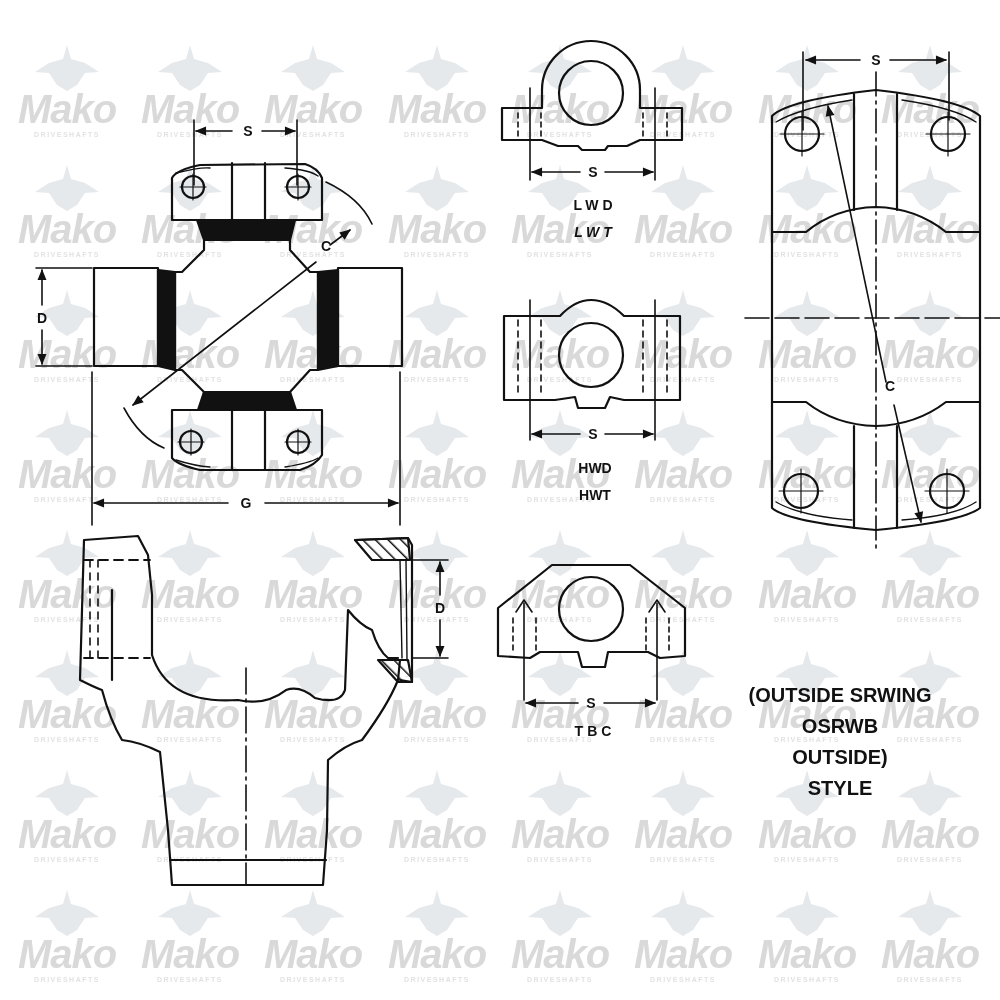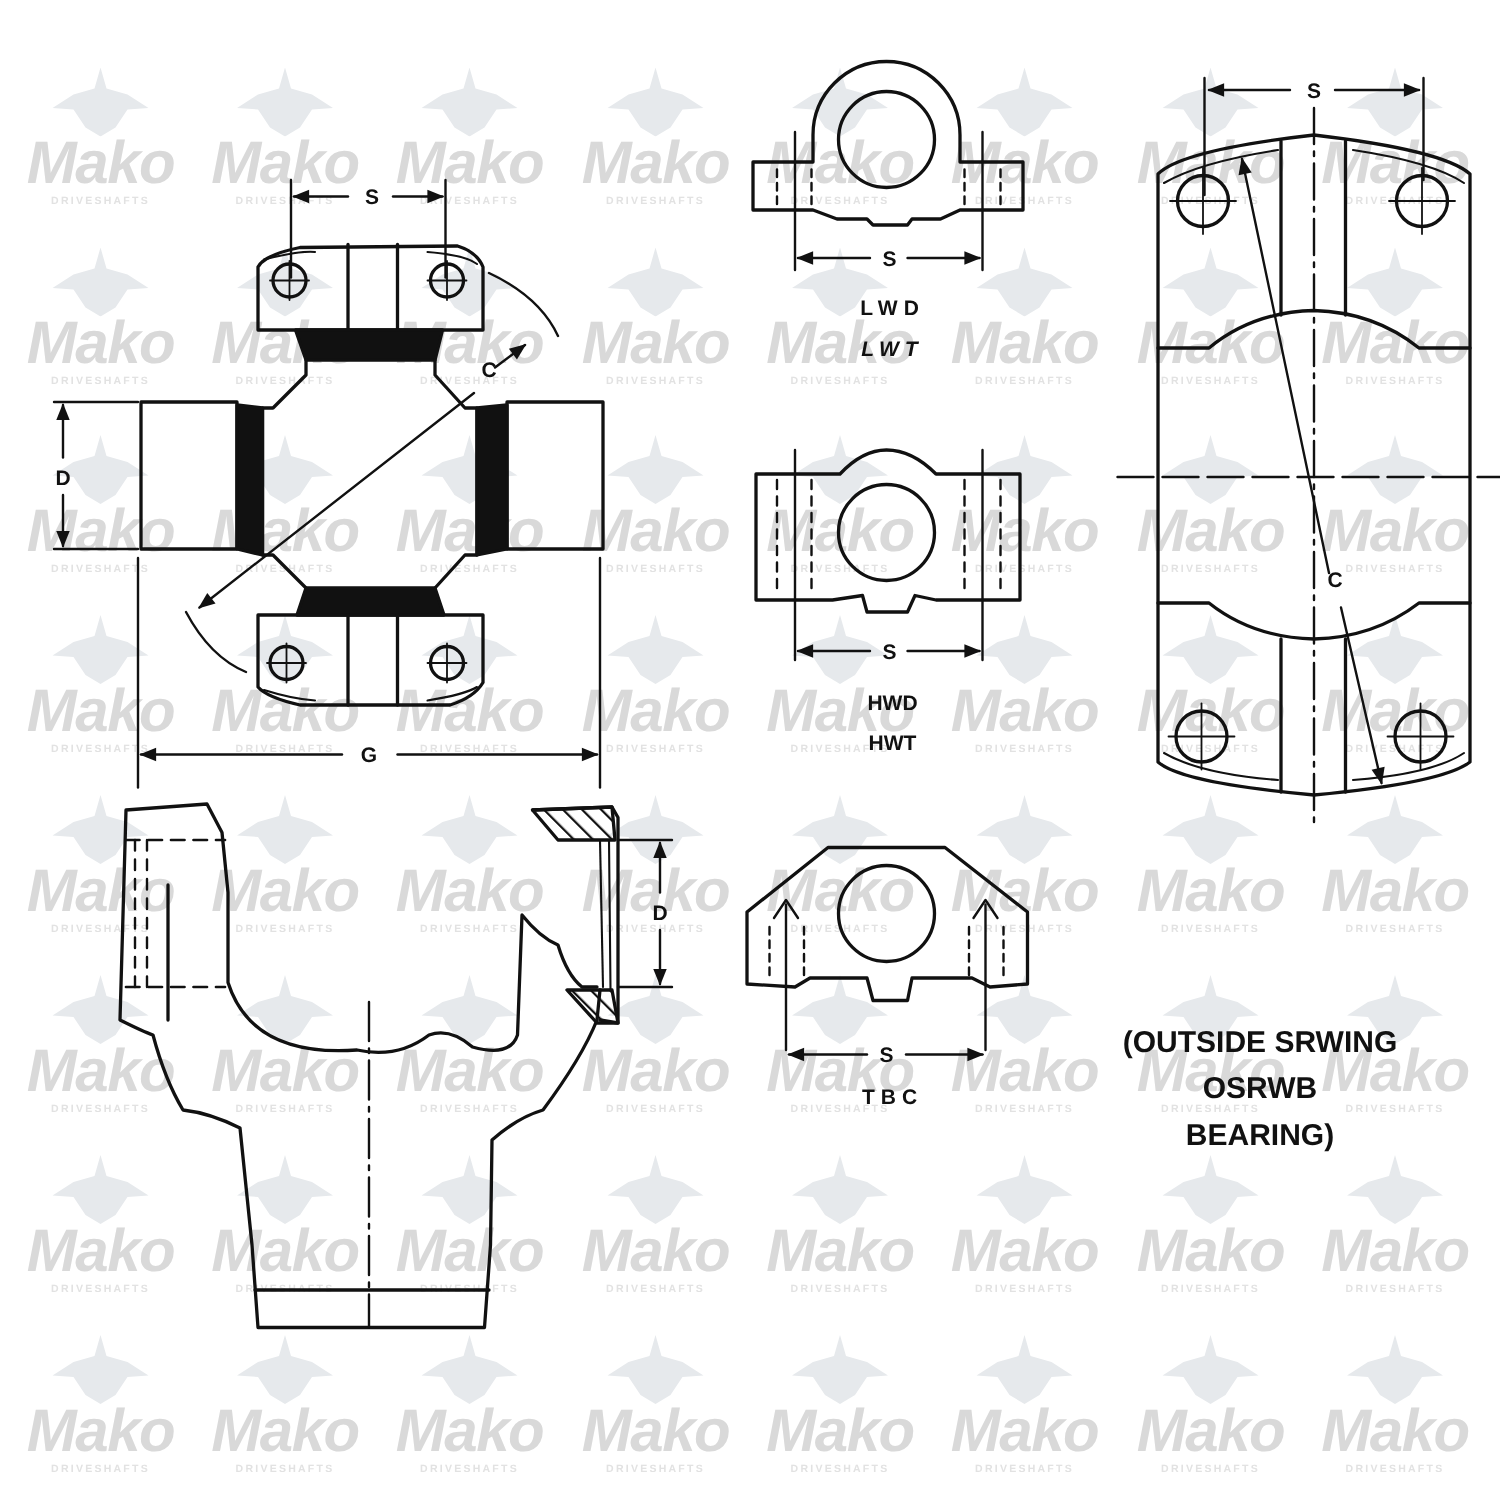--- a/index.html
+++ b/index.html
@@ -675,15 +675,16 @@
 
   <div class="lbl dim" style="left:581px;top:695px;width:20px;">S</div>
   <div class="lbl small" style="left:560px;top:723px;width:70px;">TBC</div>
 
   <div class="lbl dim" style="left:866px;top:52px;width:20px;">S</div>
   <div class="lbl dim" style="left:880px;top:378px;width:20px;">C</div>
 
   <div class="caption">
     <div>(OUTSIDE SRWING</div>
     <div>OSRWB</div>
-    <div>BEARING)</div>
+    <div>OUTSIDE)</div>
+    <div>STYLE</div>
   </div>
 </div>
 
 </body></html>

